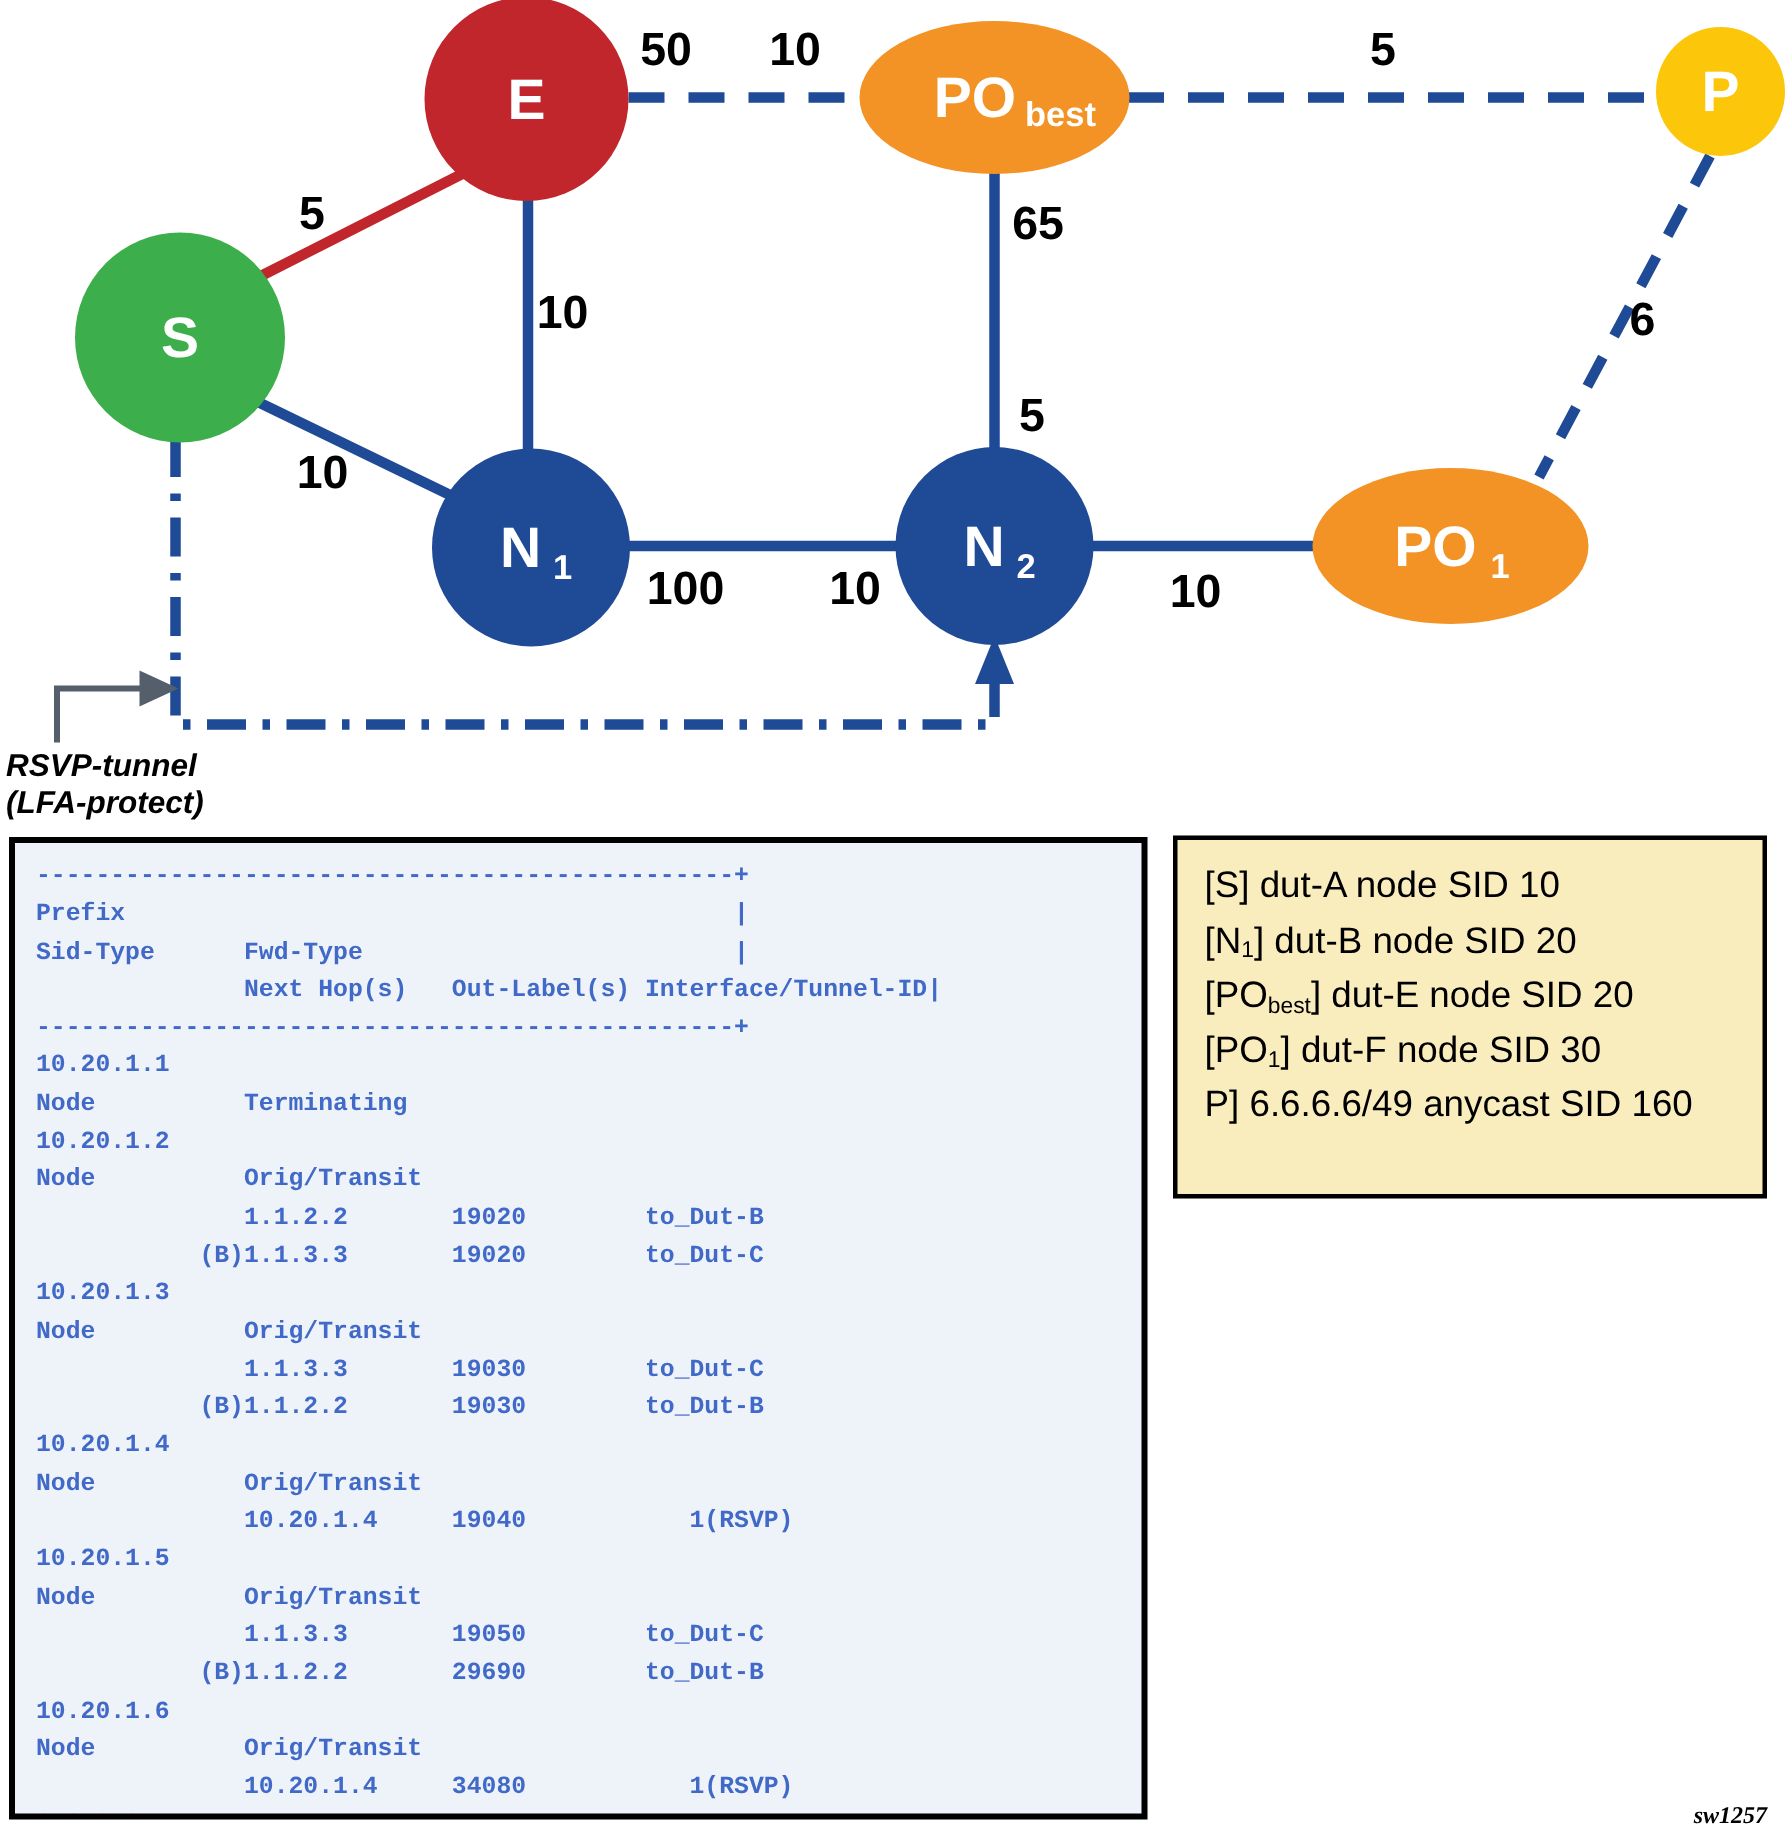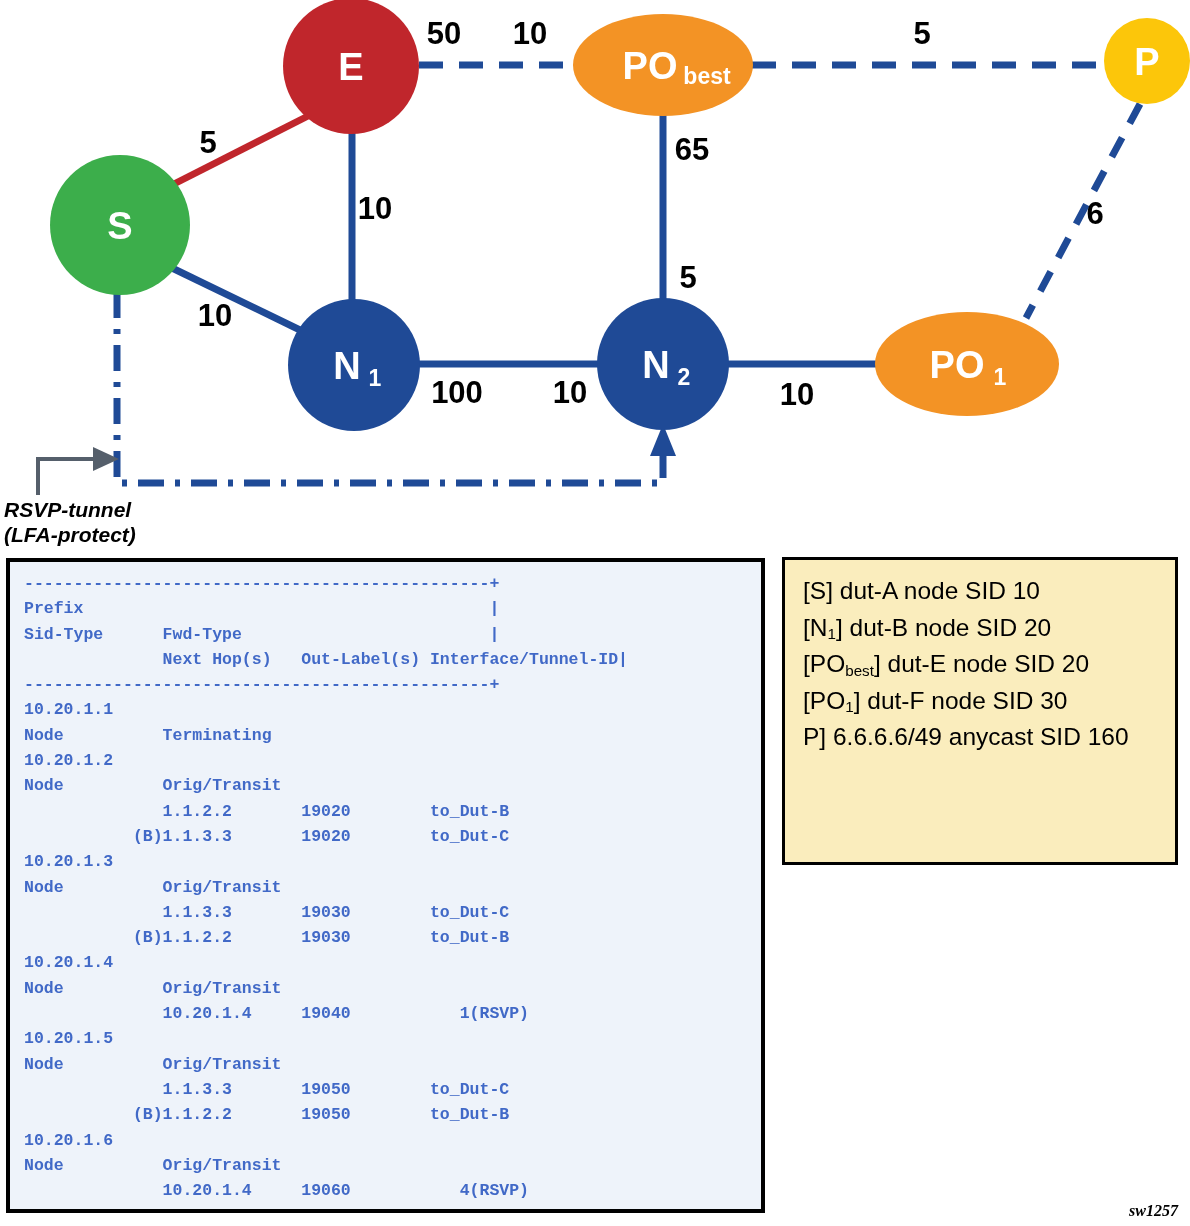--- a/index.html
+++ b/index.html
@@ -67,21 +67,21 @@
     letter-spacing: 0px;
     white-space: pre;
   }
   .t-blue { color: #4169c7; }
   .t-red  { color: #ee1c25; }
 
   
   #legend {
     position: absolute;
     left: 782px; top: 557px;
-    width: 396px; height: 308px;
+    width: 396px; height: 242px;
     background: #faedbd;
     border: 3px solid #000000;
     padding: 14px 10px 10px 18px;
   }
   #legend .line {
     font-family: "Liberation Sans", sans-serif;
     font-size: 24.5px;
     color: #000000;
     line-height: 33.5px;
     white-space: nowrap;
@@ -211,24 +211,24 @@
 <span class="t-blue">10.20.1.3</span>
 <span class="t-blue">Node          Orig/Transit</span>
 <span class="t-blue">              1.1.3.3       19030        to_Dut-C</span>
 <span class="t-blue">           (B)1.1.2.2       19030        to_Dut-B</span>
 <span class="t-blue">10.20.1.4</span>
 <span class="t-blue">Node          Orig/Transit</span>
 <span class="t-blue">              10.20.1.4     19040           1(RSVP)</span>
 <span class="t-blue">10.20.1.5</span>
 <span class="t-blue">Node          Orig/Transit</span>
 <span class="t-blue">              1.1.3.3       19050        to_Dut-C</span>
-<span class="t-blue">           (B)1.1.2.2       19050        to_Dut-B</span>
+<span class="t-blue">           (B)1.1.2.2       29690        to_Dut-B</span>
 <span class="t-blue">10.20.1.6</span>
 <span class="t-blue">Node          Orig/Transit</span>
-<span class="t-blue">              10.20.1.4     19060           4(RSVP)</span>
+<span class="t-blue">              10.20.1.4     34080           1(RSVP)</span>
 <span class="t-red">6.6.6.6</span>
 
 
 
 </pre>
 </div>
 
 <div id="legend">
   <div class="line"><span>[S] </span><sub></sub><span>dut-A node SID 10</span></div>
   <div class="line"><span>[N</span><sub>1</sub><span>] dut-B node SID 20</span></div>

